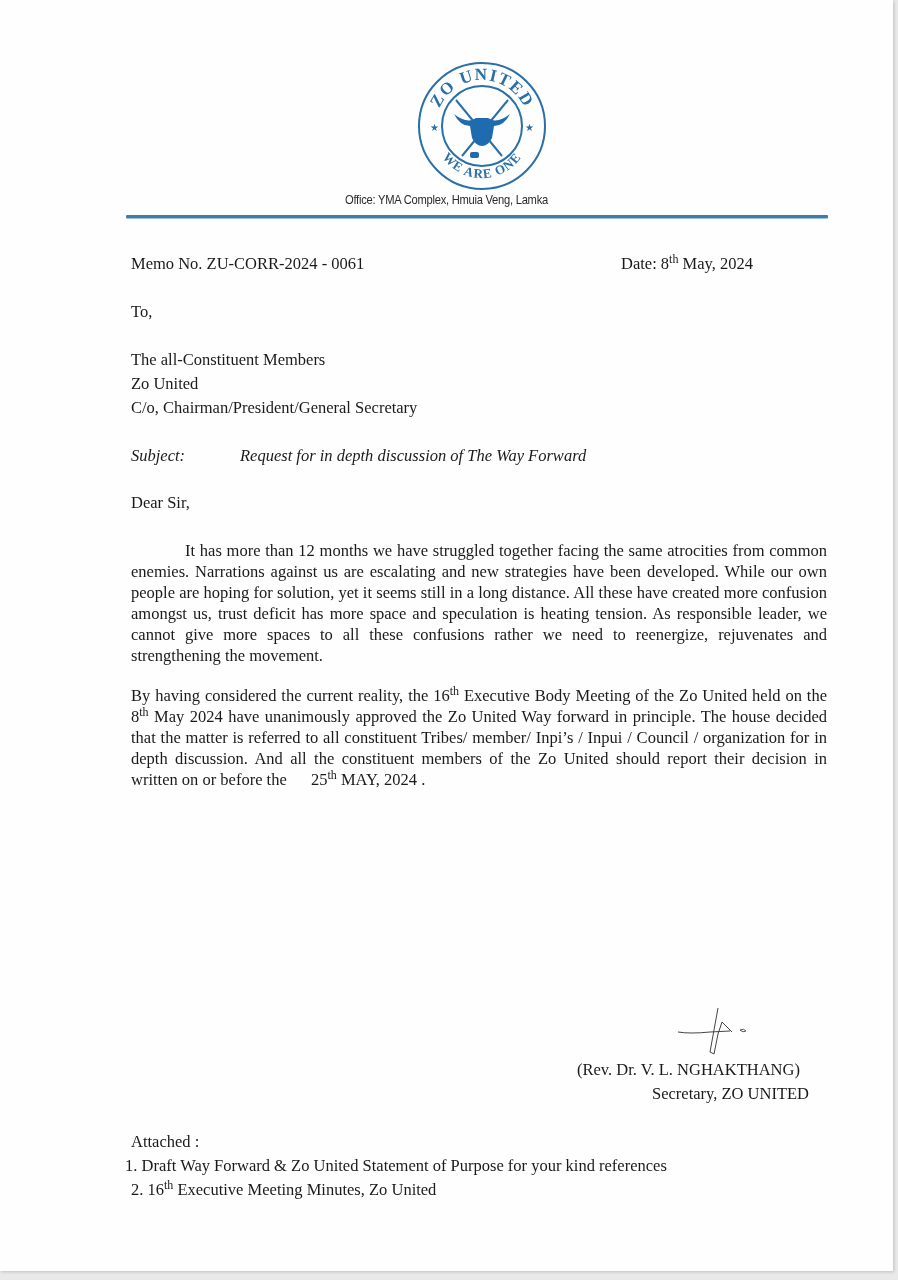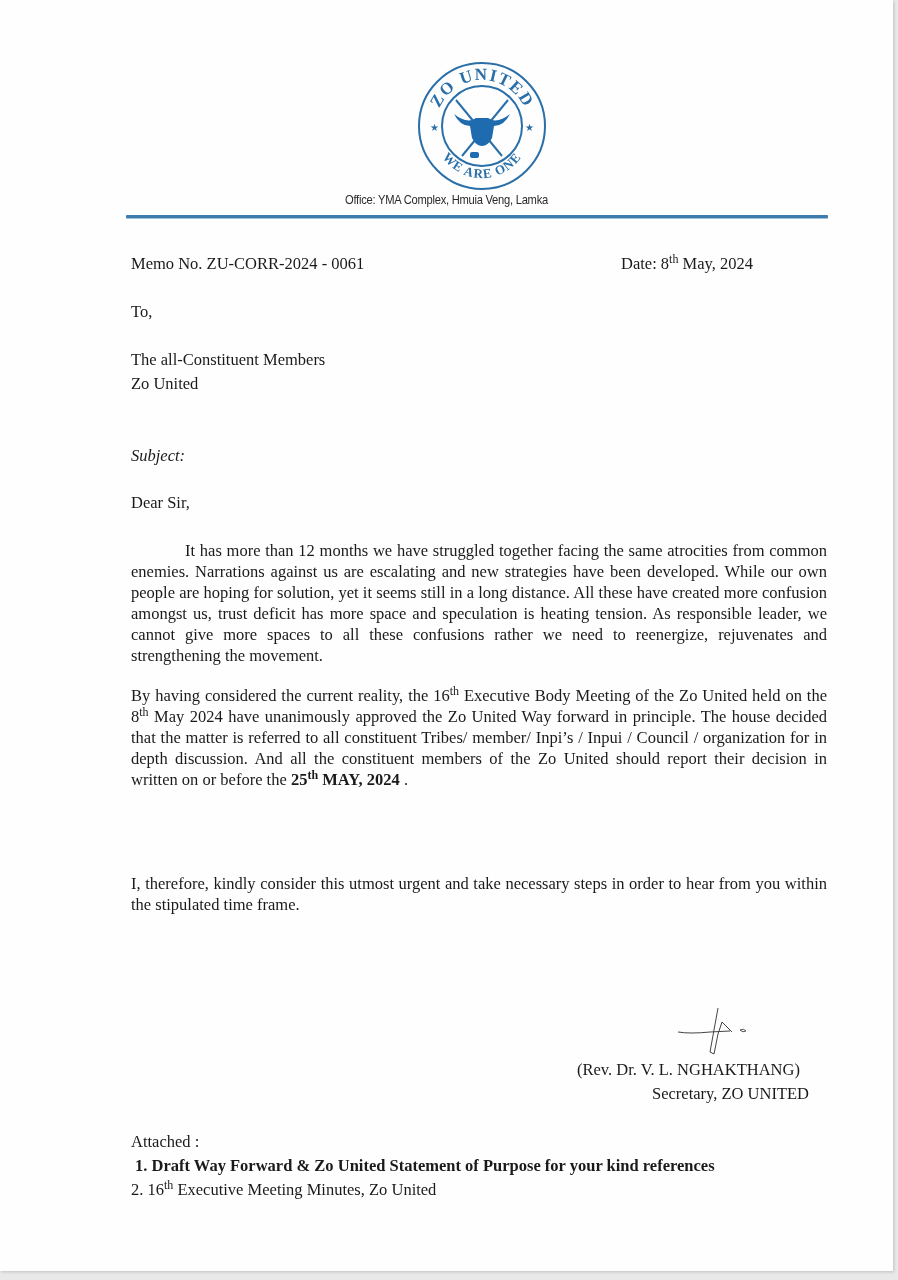--- a/index.html
+++ b/index.html
@@ -30,21 +30,21 @@
     box-shadow: 0 1px 0 #9fc1dc;
   }
   .t { position: absolute; font-size: 16.5px; line-height: 21px; white-space: nowrap; }
   .para {
     position: absolute; left: 131px; width: 696px;
     font-size: 16.5px; line-height: 21px; text-align: justify;
   }
   .indent { text-indent: 54px; }
   sup { font-size: 12px; line-height: 0; vertical-align: 6px; }
   .i { font-style: italic; }
-  .b { font-weight: bold; }
+  .b { font-weight: normal; margin-left: 20px; }
   .sig { position: absolute; left: 670px; top: 1000px; width: 110px; height: 60px; }
 </style>
 </head>
 <body>
 
 <div class="page">
 
   <svg class="logo" viewBox="0 0 132 132">
     <defs>
       <path id="arcTop" d="M 20 66 A 46 46 0 0 1 112 66"></path>
@@ -70,37 +70,38 @@
 
   <div class="office">Office: YMA Complex, Hmuia Veng, Lamka</div>
   <div class="rule"></div>
 
   <div class="t" style="left:131px; top:253px;">Memo No. ZU-CORR-2024 - 0061</div>
   <div class="t" style="left:621px; top:253px;"><span>Date: 8</span><sup>th</sup><span> May, 2024</span></div>
 
   <div class="t" style="left:131px; top:301px;">To,</div>
   <div class="t" style="left:131px; top:349px;">The all-Constituent Members</div>
   <div class="t" style="left:131px; top:373px;">Zo United</div>
+  <div class="t" style="left:131px; top:397px;">C/o, Chairman/President/General Secretary</div>
 
   <div class="t i" style="left:131px; top:445px;">Subject:</div>
+  <div class="t i" style="left:240px; top:445px;">Request for in depth discussion of The Way Forward</div>
 
   <div class="t" style="left:131px; top:492px;">Dear Sir,</div>
 
   <div class="para indent" style="top:540px;">It has more than 12 months we have struggled together facing the same atrocities from common enemies. Narrations against us are escalating and new strategies have been developed. While our own people are hoping for solution, yet it seems still in a long distance. All these have created more confusion amongst us, trust deficit has more space and speculation is heating tension. As responsible leader, we cannot give more spaces to all these confusions rather we need to  reenergize, rejuvenates and strengthening the movement.</div>
 
   <div class="para" style="top:685px;"><span>By having considered the current reality, the 16</span><sup>th</sup><span>  Executive Body Meeting of the Zo United held on the 8</span><sup>th</sup><span> May 2024 have unanimously approved the Zo United Way forward in principle. The house decided that the matter is referred to all constituent Tribes/ member/ Inpi’s / Inpui / Council / organization for in depth discussion. And all the constituent members of the Zo United should report their decision in written on or before the </span><span class="b"><span>25</span><sup>th</sup><span> MAY, 2024</span></span><span> .</span></div>
 
 
-  <div class="para" style="top:873px;">I, therefore, kindly consider this utmost urgent and take necessary steps in order to hear from you within the stipulated time frame.</div>
 
 
   <svg class="sig" viewBox="0 0 110 60">
     <path d="M8 32 Q20 34 40 32 L60 31" stroke="#444" stroke-width="1" fill="none"></path>
     <path d="M48 8 L44 30 L40 52 L44 54 L48 34 L52 22 L62 32" stroke="#444" stroke-width="1" fill="none"></path>
     <path d="M70 30 Q74 28 76 31 Q73 33 70 30" stroke="#555" stroke-width="1" fill="none"></path>
   </svg>
   <div class="t" style="left:577px; top:1059px;">(Rev. Dr. V. L. NGHAKTHANG)</div>
   <div class="t" style="left:652px; top:1083px;">Secretary, ZO UNITED</div>
 
   <div class="t" style="left:131px; top:1131px;">Attached :</div>
-  <div class="t" style="left:135px; top:1155px;font-weight:bold;">1. Draft Way Forward &amp; Zo United Statement of Purpose for your kind references</div>
+  <div class="t" style="left:125px; top:1155px;">1. Draft Way Forward &amp; Zo United Statement of Purpose for your kind references</div>
   <div class="t" style="left:131px; top:1179px;"><span>2. 16</span><sup>th</sup><span> Executive Meeting Minutes, Zo United</span></div>
 </div>
 
 </body></html>

